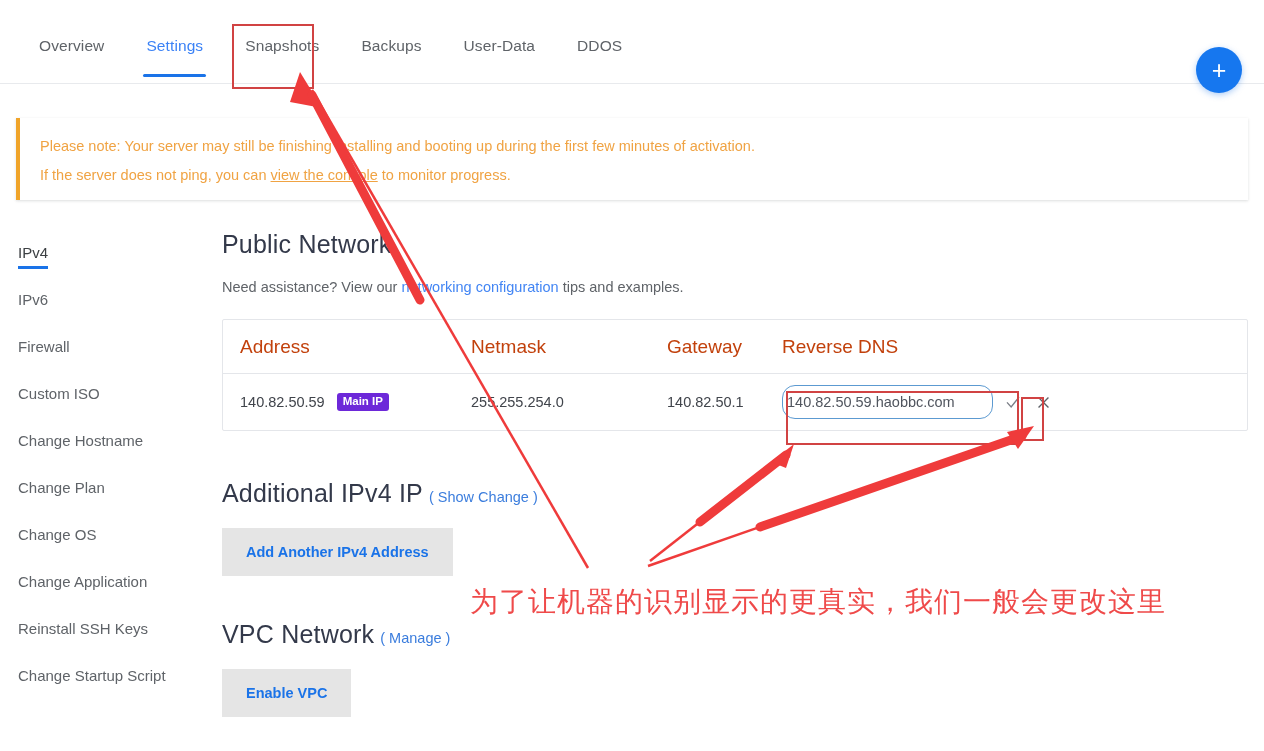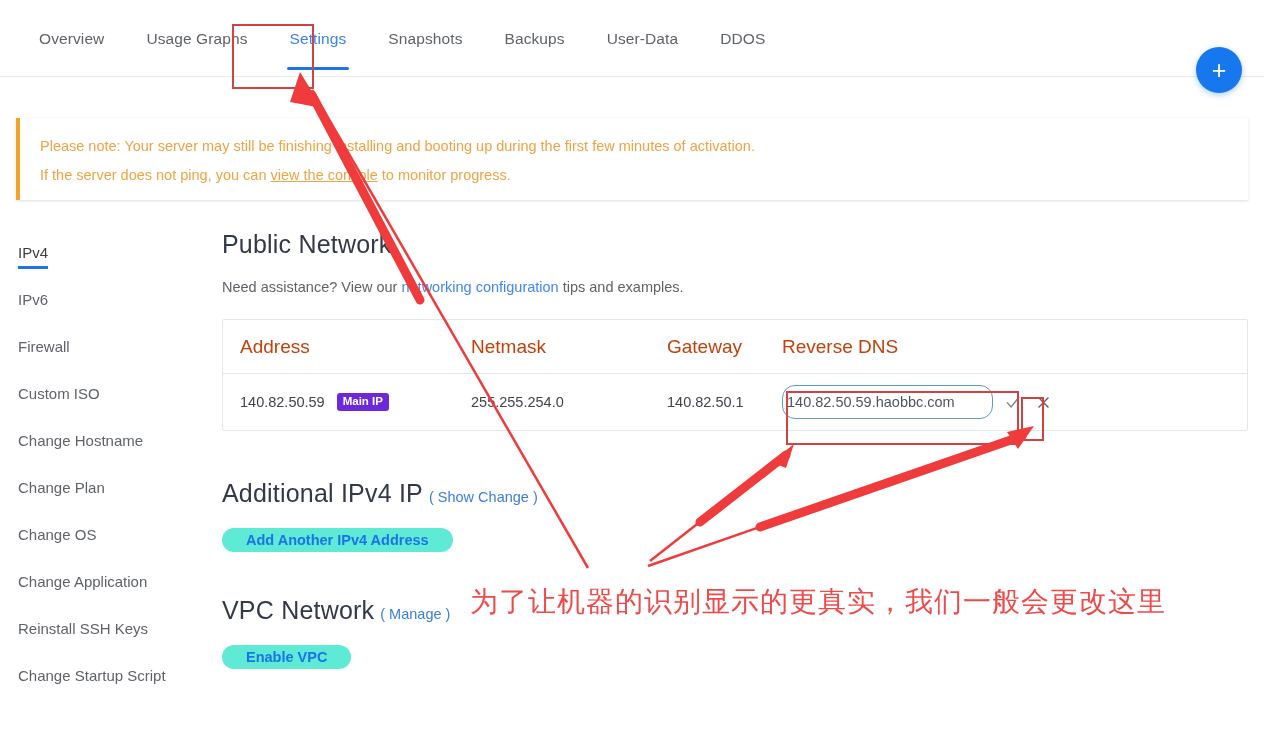--- a/index.html
+++ b/index.html
@@ -12,21 +12,21 @@
     background: #ffffff;
     font-family: "Liberation Sans", sans-serif;
     color: #3c4257;
     overflow: hidden;
     position: relative;
   }
 
   
   .tabbar {
     position: absolute;
-    left: 0; top: 1px;
+    left: 0; top: 8px;
     width: 1264px;
     height: 76px;
     background: #ffffff;
     border-bottom: 1px solid #e8eaed;
     box-sizing: border-box;
   }
   .tabs {
     position: absolute;
     left: 18px;
     top: 0;
@@ -213,26 +213,26 @@
     align-items: center;
     justify-content: center;
     cursor: pointer;
     color: #7b7f87;
   }
 
   
   .btn-light {
     display: inline-block;
     margin-top: 20px;
-    background: #5eead4;
+    background: #e5e5e5;
     color: #1a73e8;
     font-size: 14.5px;
     font-weight: bold;
-    padding: 4px 24px;
-    border-radius: 14px;
+    padding: 16px 24px;
+    border-radius: 0;
     cursor: pointer;
     user-select: none;
   }
 
   .blk { margin-top: 48px; }
   .blk2 { margin-top: 44px; }
 
   
   .overlay {
     position: absolute;
@@ -251,23 +251,20 @@
     white-space: nowrap;
   }
 </style>
 </head>
 <body>
 
 <div class="tabbar">
   <div class="tabs">
     <div class="tab">
       <span>Overview</span>
-    </div>
-    <div class="tab">
-      <span>Usage Graphs</span>
     </div>
     <div class="tab active">
       <span>Settings</span>
       <span class="tab-underline"></span>
     </div>
     <div class="tab">
       <span>Snapshots</span>
     </div>
     <div class="tab">
       <span>Backups</span>

